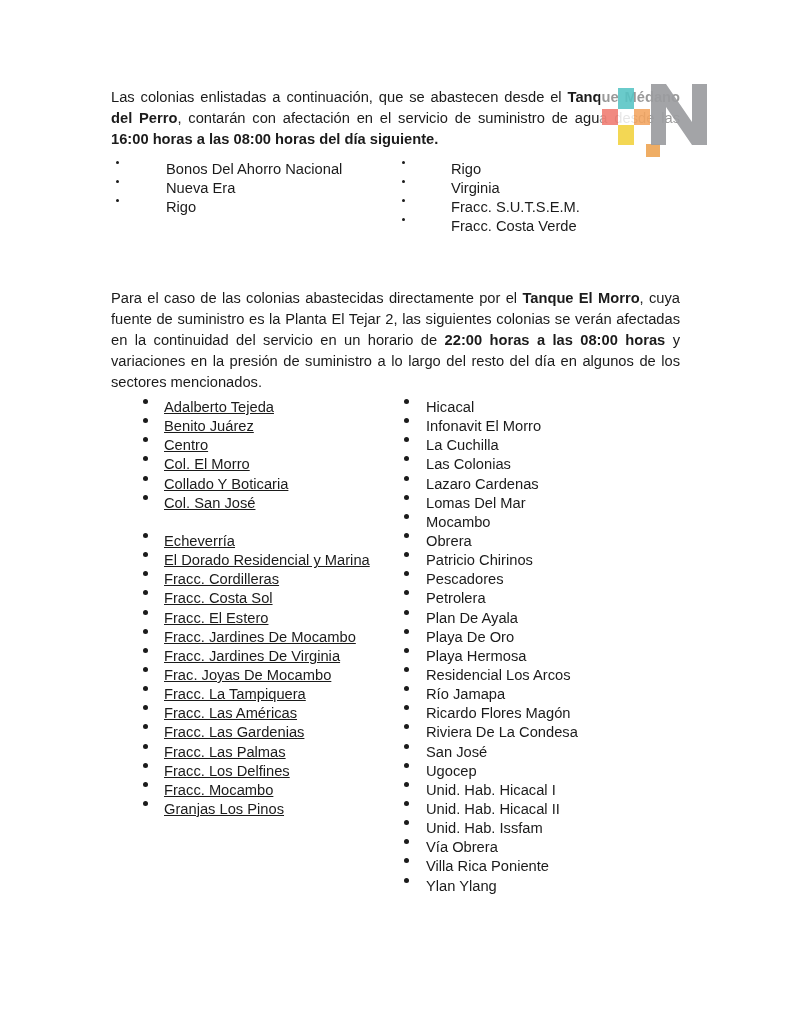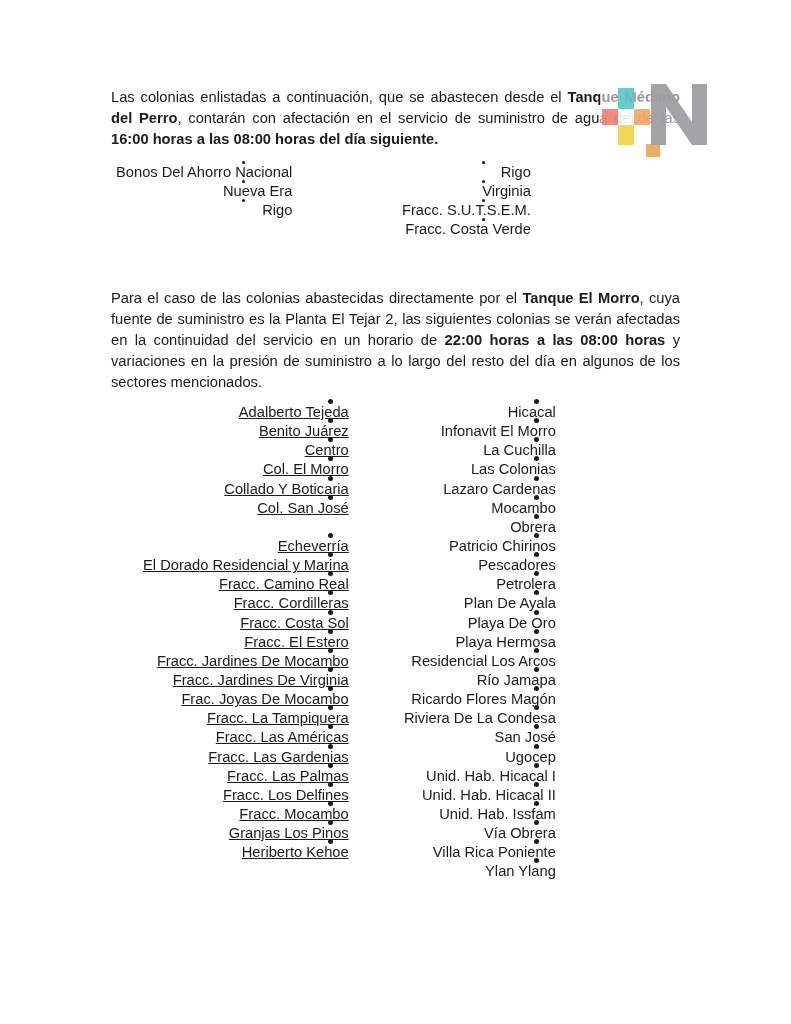--- a/index.html
+++ b/index.html
@@ -8,21 +8,21 @@
   .page { position:relative; width:791px; height:1024px; background:#ffffff; overflow:hidden; }
 
   .para {
     position:absolute; left:111px; width:569px;
     font-size:14.7px; line-height:21px; text-align:justify;
   }
   .p1 { top:87px; }
   .p2 { top:288px; }
 
   .list { position:absolute; }
-  .row { display:flex; align-items:flex-end;flex-direction:column; }
+  .row { display:flex; align-items:flex-start; }
   .dotcol { display:flex; align-items:center; flex:0 0 auto; }
   .dot { border-radius:50%; background:#1b1b1b; }
 
   
   .l1 .row { height:19px; font-size:14.7px; }
   .l1 .dot { width:3px; height:3px; }
   .l1c1 { left:116px; top:161px; }
   .l1c1 .dotcol { width:50px; }
   .l1c2 { left:402px; top:161px; }
   .l1c2 .dotcol { width:49px; }
@@ -181,26 +181,20 @@
           <span class="itxt">Echeverría</span>
         </div>
 
         <div class="row">
           <span class="dotcol">
             <span class="dot"></span>
           </span>
           <span class="itxt">El Dorado Residencial y Marina</span>
         </div>
 
-        <div class="row">
-          <span class="dotcol">
-            <span class="dot"></span>
-          </span>
-          <span class="itxt">Fracc. Camino Real</span>
-        </div>
 
         <div class="row">
           <span class="dotcol">
             <span class="dot"></span>
           </span>
           <span class="itxt">Fracc. Cordilleras</span>
         </div>
 
         <div class="row">
           <span class="dotcol">
@@ -280,26 +274,20 @@
           <span class="itxt">Fracc. Mocambo</span>
         </div>
 
         <div class="row">
           <span class="dotcol">
             <span class="dot"></span>
           </span>
           <span class="itxt">Granjas Los Pinos</span>
         </div>
 
-        <div class="row">
-          <span class="dotcol">
-            <span class="dot"></span>
-          </span>
-          <span class="itxt">Heriberto Kehoe</span>
-        </div>
       </div>
   </div>
   <div class="list l2 l2c2">
 
       <div class="row">
         <span class="dotcol">
           <span class="dot"></span>
         </span>
         <span class="itxt">Hicacal</span>
       </div>
@@ -325,20 +313,26 @@
         <span class="itxt">Las Colonias</span>
       </div>
 
       <div class="row">
         <span class="dotcol">
           <span class="dot"></span>
         </span>
         <span class="itxt">Lazaro Cardenas</span>
       </div>
 
+      <div class="row">
+        <span class="dotcol">
+          <span class="dot"></span>
+        </span>
+        <span class="itxt">Lomas Del Mar</span>
+      </div>
 
       <div class="row">
         <span class="dotcol">
           <span class="dot"></span>
         </span>
         <span class="itxt">Mocambo</span>
       </div>
 
       <div class="row">
         <span class="dotcol">

